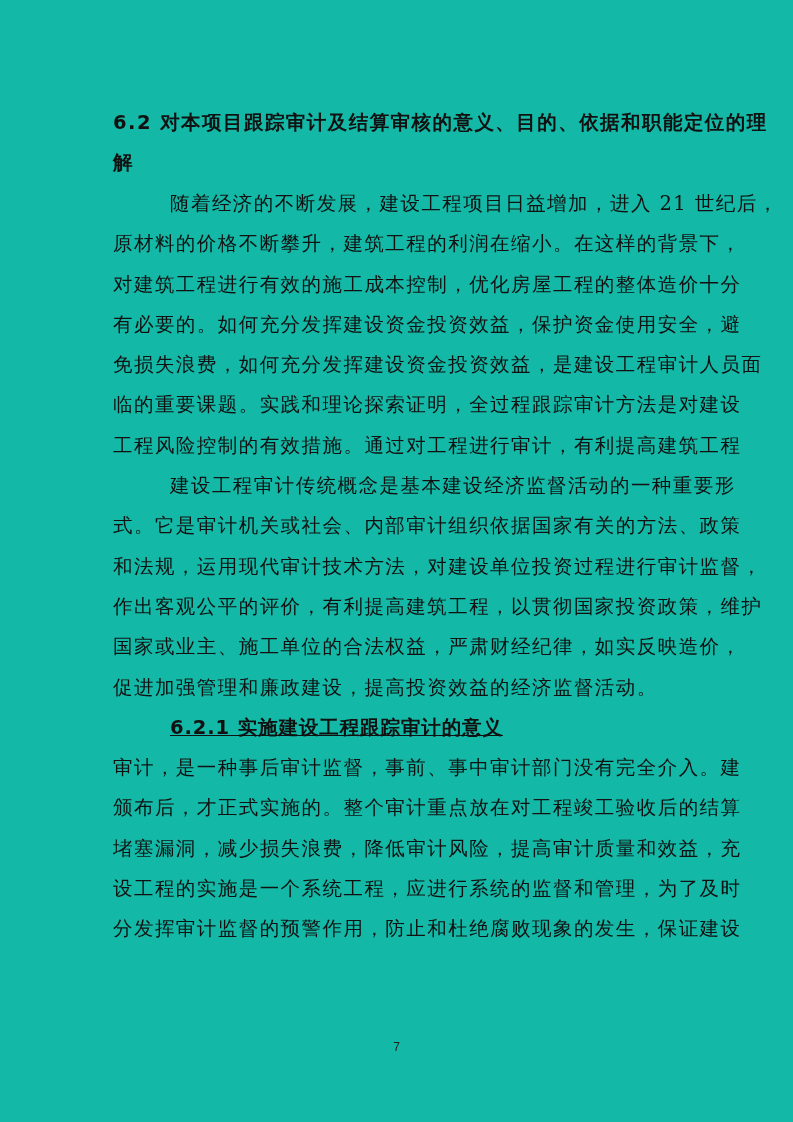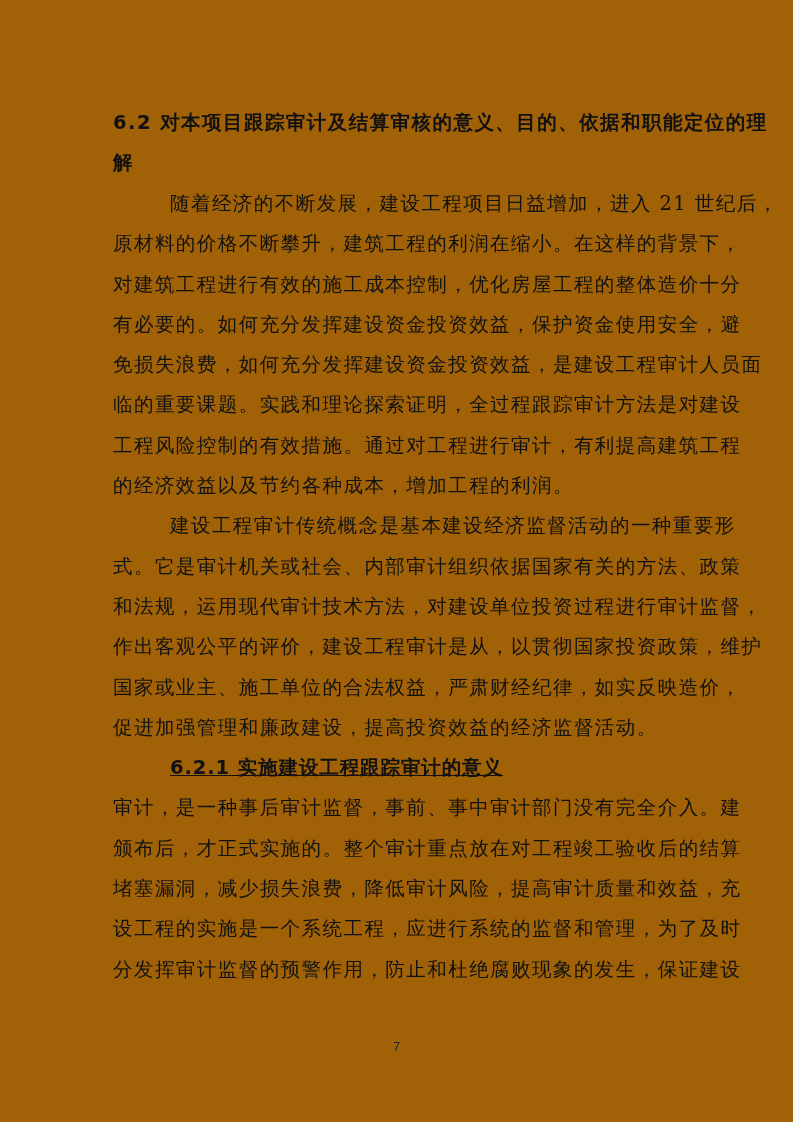--- a/index.html
+++ b/index.html
@@ -1,18 +1,18 @@
 <!DOCTYPE html>
 <html><head>
 <meta charset="utf-8">
 <style>
   html, body { margin: 0; padding: 0; background: #ffffff; }
   body { width: 793px; height: 1122px; position: relative; overflow: hidden;
          font-family: "DejaVu Serif", "Liberation Serif", serif; color: #111; }
-  .page { position: absolute; left: 0; top: 0; width: 793px; height: 1122px; background: #a16207; }
+  .page { position: absolute; left: 0; top: 0; width: 793px; height: 1122px; background: #14b8a6; }
   .content { position: absolute; left: 113px; top: 104px; width: 570px; }
   .line { display: block; height: 40.3px; line-height: 40.3px; font-size: 19.5px;
           white-space: nowrap; letter-spacing: 1.45px; }
   .h2 { font-family: "DejaVu Sans", "Liberation Sans", sans-serif; font-weight: bold;
         font-size: 19.5px; letter-spacing: 0.9px; }
   .h2 .l1 { height: 38px; line-height: 38px; }
   .h2 .l2 { height: 42px; line-height: 42px; }
   .h3 { font-family: "DejaVu Sans", "Liberation Sans", sans-serif; font-weight: bold;
         font-size: 19.5px; letter-spacing: 0.9px; padding-left: 57px; height: 40.3px; line-height: 40.3px; text-decoration: underline; }
   .indent { padding-left: 57px; }
@@ -31,28 +31,27 @@
     </div>
 
     <div>
       <span class="line indent">随着经济的不断发展，建设工程项目日益增加，进入 21 世纪后，</span>
       <span class="line">原材料的价格不断攀升，建筑工程的利润在缩小。在这样的背景下，</span>
       <span class="line">对建筑工程进行有效的施工成本控制，优化房屋工程的整体造价十分</span>
       <span class="line">有必要的。如何充分发挥建设资金投资效益，保护资金使用安全，避</span>
       <span class="line">免损失浪费，如何充分发挥建设资金投资效益，是建设工程审计人员面</span>
       <span class="line">临的重要课题。实践和理论探索证明，全过程跟踪审计方法是对建设</span>
       <span class="line">工程风险控制的有效措施。通过对工程进行审计，有利提高建筑工程</span>
-      <span class="line">的经济效益以及节约各种成本，增加工程的利润。</span>
     </div>
 
     <div>
       <span class="line indent">建设工程审计传统概念是基本建设经济监督活动的一种重要形</span>
       <span class="line">式。它是审计机关或社会、内部审计组织依据国家有关的方法、政策</span>
       <span class="line">和法规，运用现代审计技术方法，对建设单位投资过程进行审计监督，</span>
-      <span class="line">作出客观公平的评价，建设工程审计是从，以贯彻国家投资政策，维护</span>
+      <span class="line">作出客观公平的评价，有利提高建筑工程，以贯彻国家投资政策，维护</span>
       <span class="line">国家或业主、施工单位的合法权益，严肃财经纪律，如实反映造价，</span>
       <span class="line">促进加强管理和廉政建设，提高投资效益的经济监督活动。</span>
     </div>
 
     <div class="h3">6.2.1 实施建设工程跟踪审计的意义</div>
 
     <div>
       <span class="line">审计，是一种事后审计监督，事前、事中审计部门没有完全介入。建</span>
       <span class="line">颁布后，才正式实施的。整个审计重点放在对工程竣工验收后的结算</span>
       <span class="line">堵塞漏洞，减少损失浪费，降低审计风险，提高审计质量和效益，充</span>

